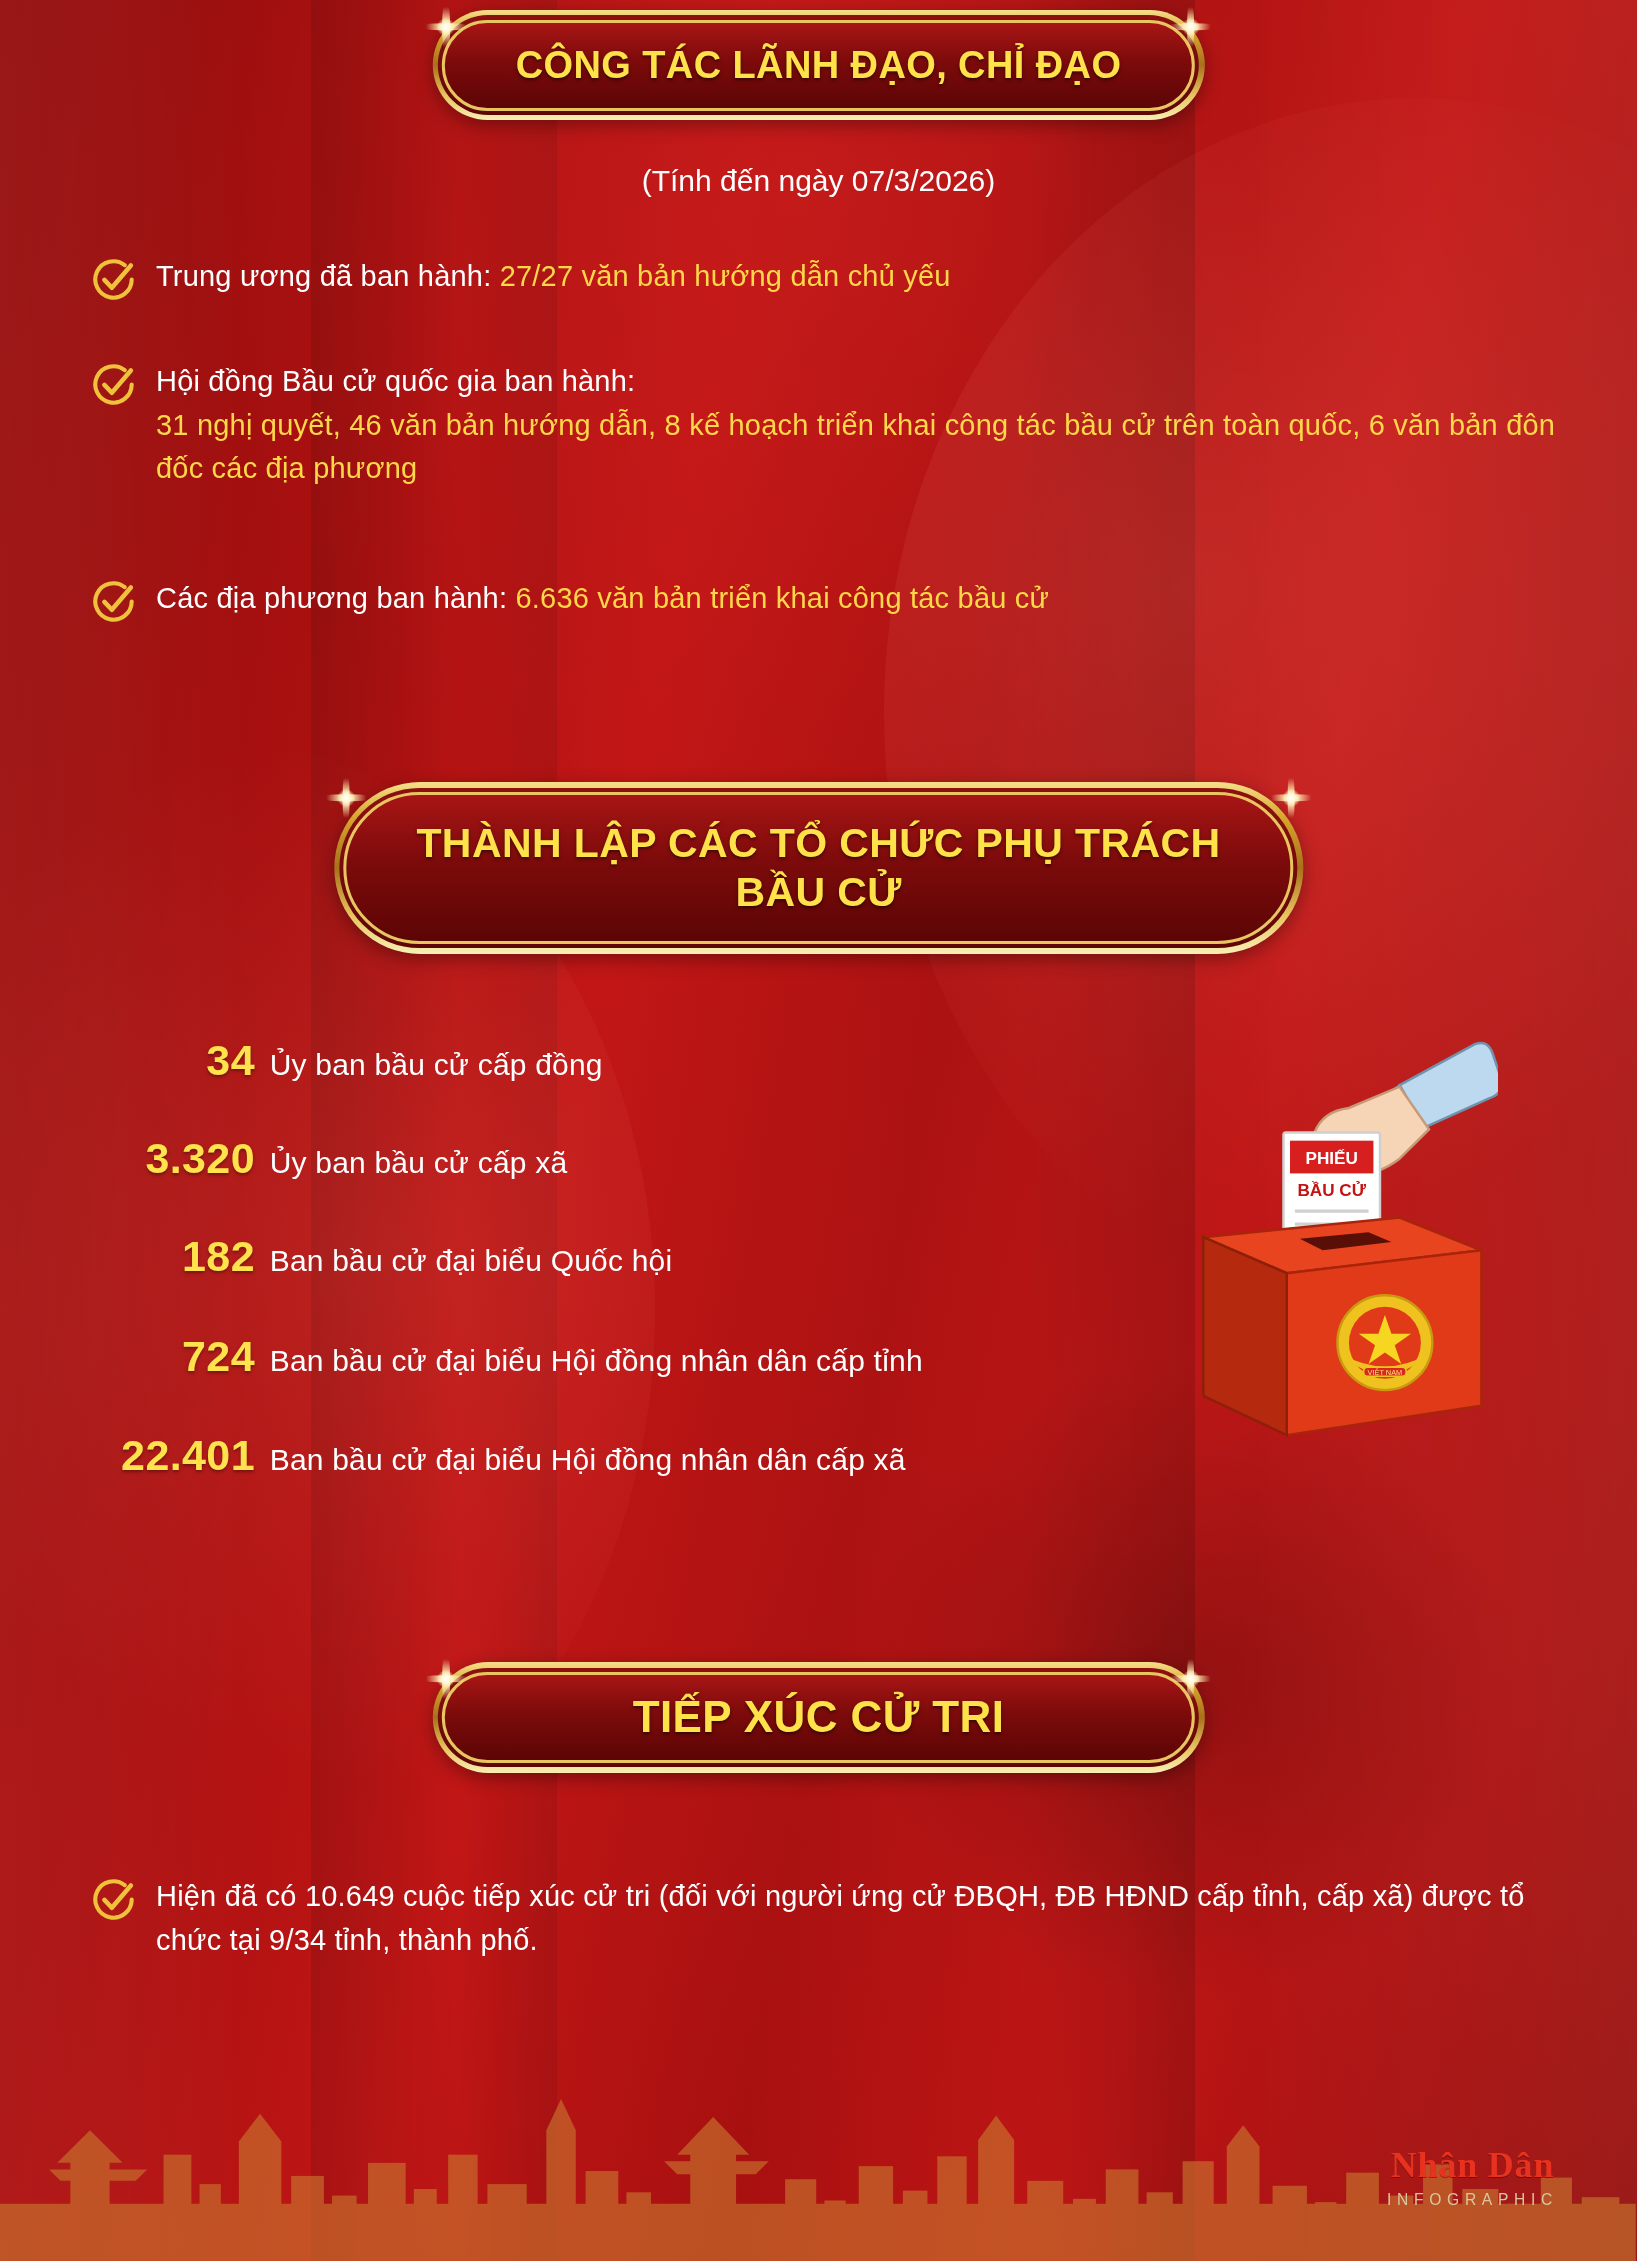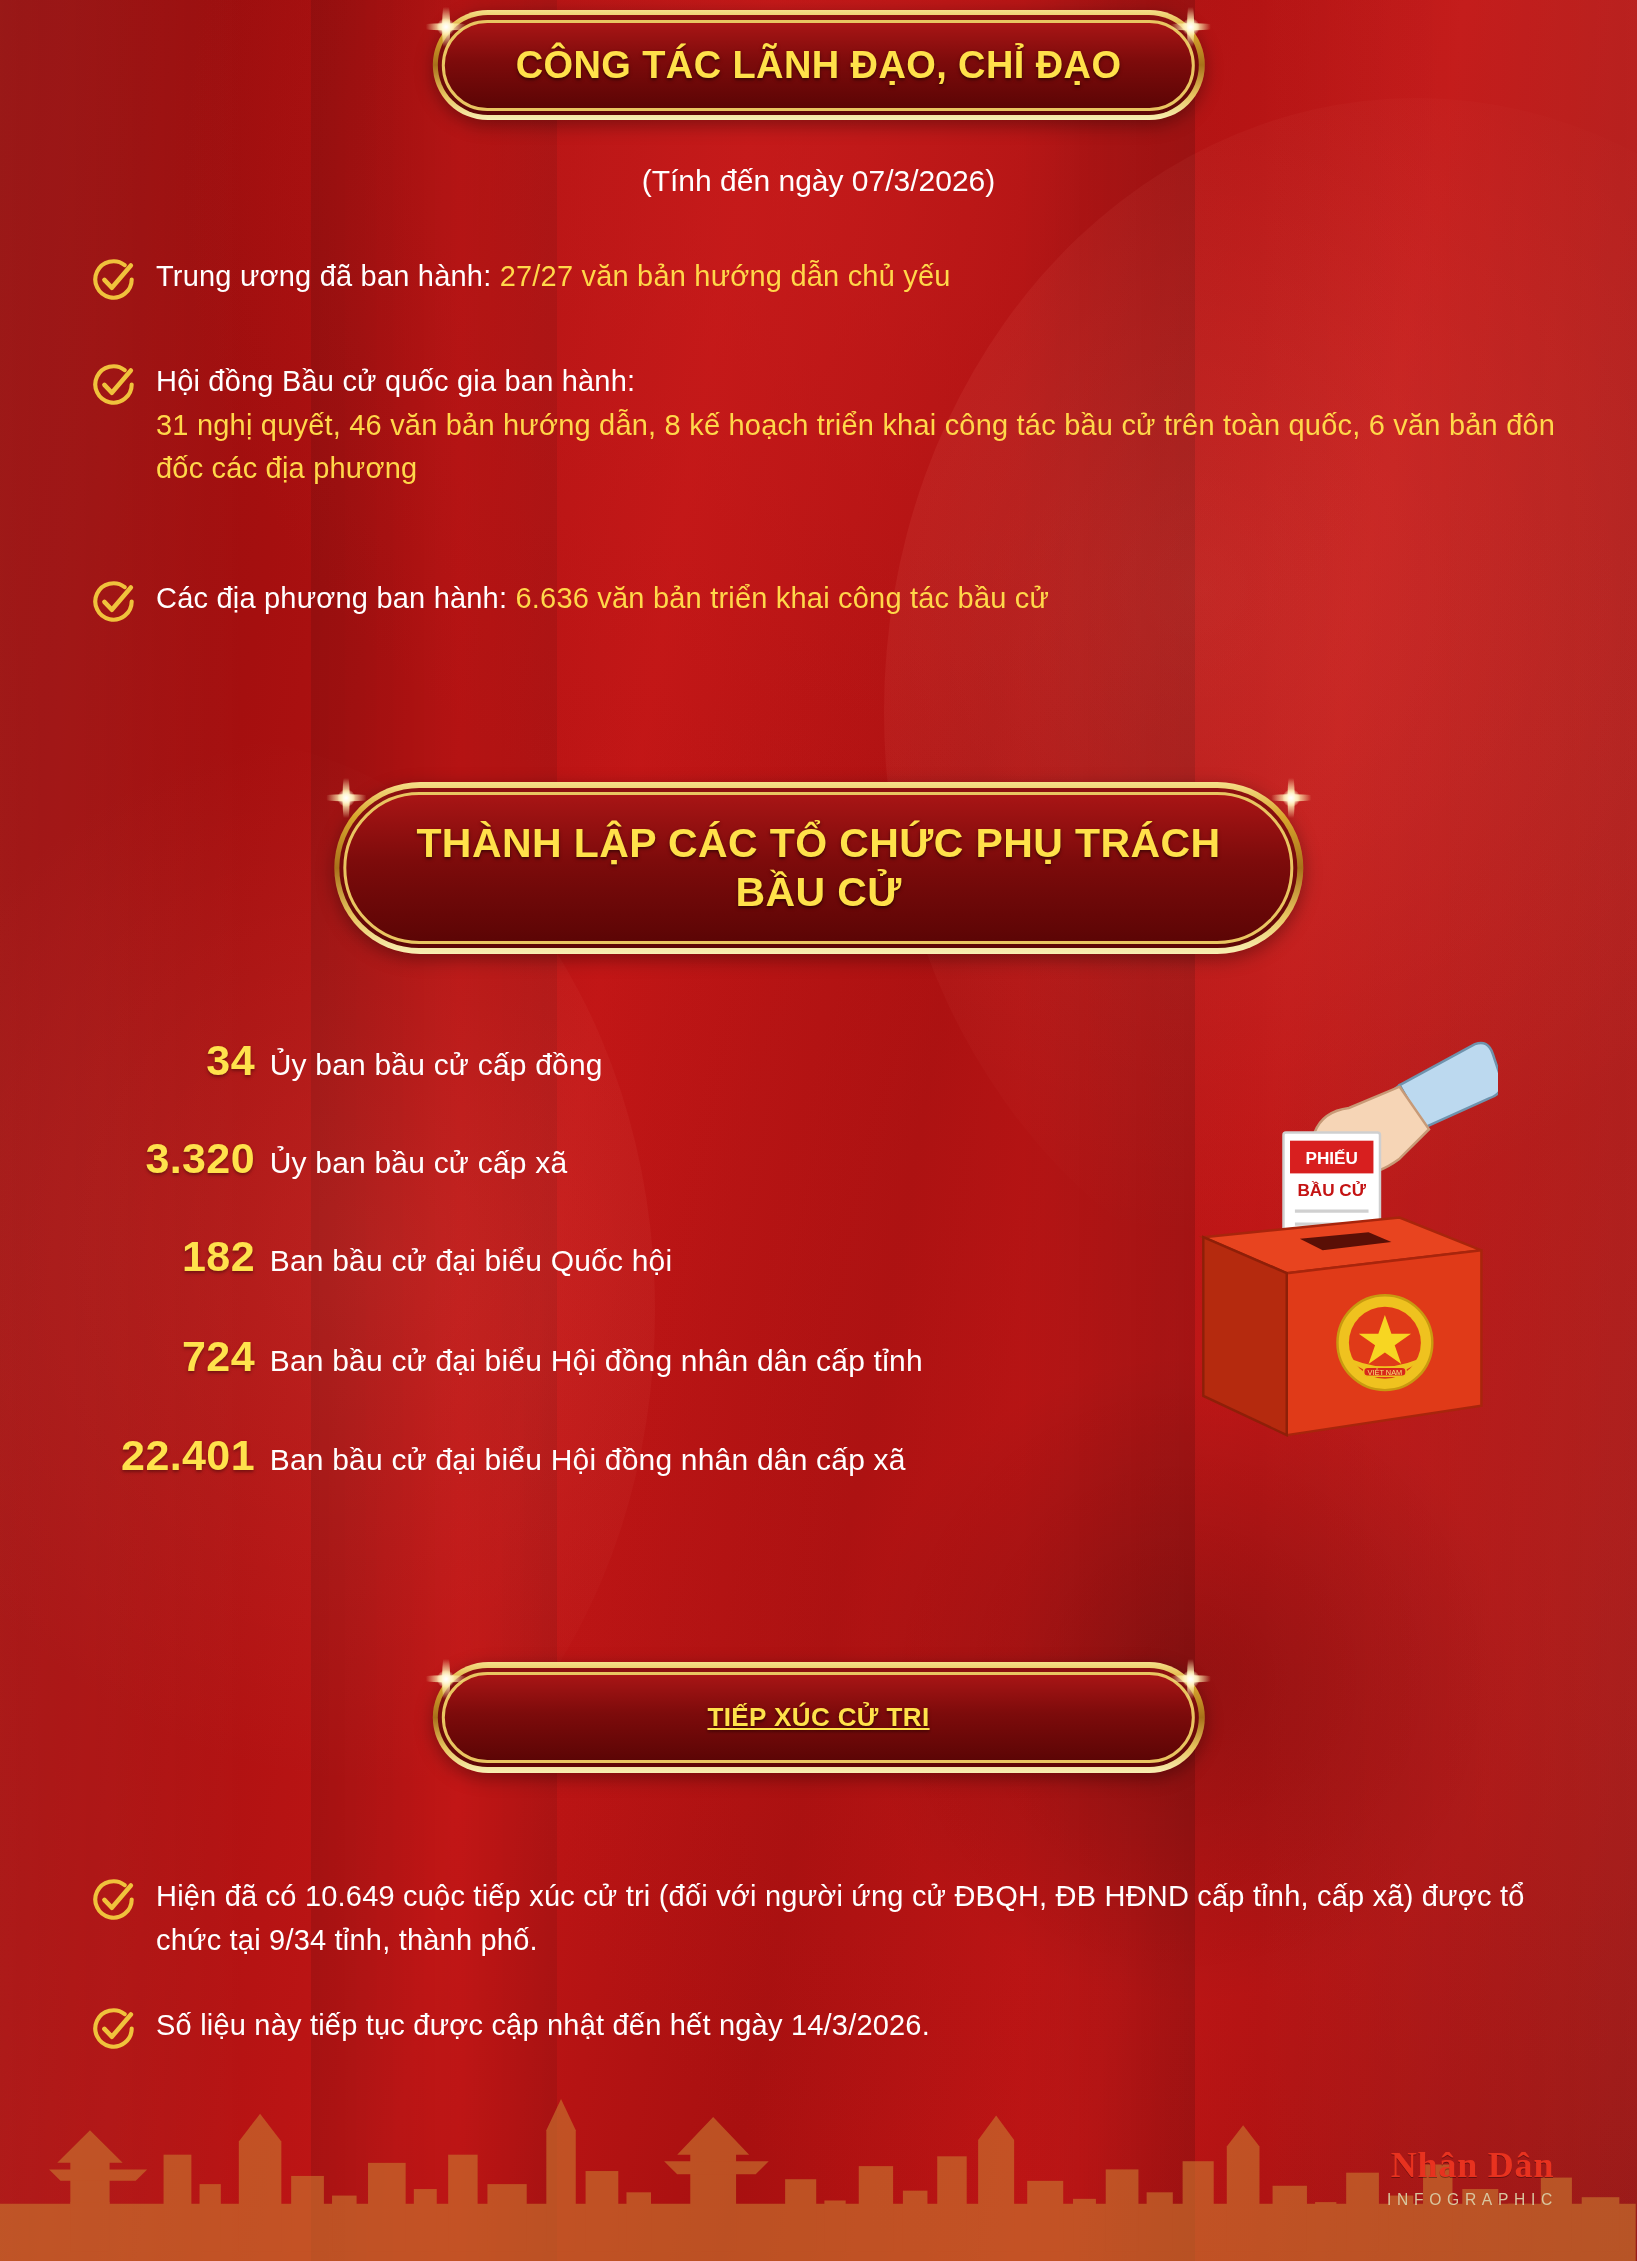--- a/index.html
+++ b/index.html
@@ -305,44 +305,35 @@
 
   <div class="banner-wrap" style="top: 1662px;">
     <div class="banner" style="width: 761px;">
       <div class="sparkle" style="left:-14.7px; top:-11.5px;">
           <span class="sp-core"></span>
         </div>
       <div class="sparkle" style="right:-14.7px; top:-11.5px;">
           <span class="sp-core"></span>
         </div>
       <div class="banner-inner">
-        <div class="banner-core" style="height: 85px; font-size: 26px; text-decoration: underline;">TIẾP XÚC CỬ TRI</div>
+        <div class="banner-core" style="height: 85px; font-size: 44px;">TIẾP XÚC CỬ TRI</div>
       </div>
     </div>
   </div>
 
   <div class="bullet-row" style="top: 1875px; left: 92px; width: 1465px;">
     <span class="check">
       <svg viewBox="0 0 52 52" width="43" height="43">
         <path d="M48 26a22 22 0 1 1-8.5-17.4" fill="none" stroke="#f0c23c" stroke-width="5" stroke-linecap="round"></path>
         <path d="M15 26.5 L24 36 L47 9" fill="none" stroke="#f0c23c" stroke-width="5.5" stroke-linecap="round" stroke-linejoin="round"></path>
       </svg>
     </span>
     <span class="bullet-text">Hiện đã có 10.649 cuộc tiếp xúc cử tri (đối với người ứng cử ĐBQH, ĐB HĐND cấp tỉnh, cấp xã) được tổ chức tại 9/34 tỉnh, thành phố.</span>
   </div>
 
-  <div class="bullet-row" style="top: 2004px; left: 92px; width: 1465px;">
-    <span class="check">
-      <svg viewBox="0 0 52 52" width="43" height="43">
-        <path d="M48 26a22 22 0 1 1-8.5-17.4" fill="none" stroke="#f0c23c" stroke-width="5" stroke-linecap="round"></path>
-        <path d="M15 26.5 L24 36 L47 9" fill="none" stroke="#f0c23c" stroke-width="5.5" stroke-linecap="round" stroke-linejoin="round"></path>
-      </svg>
-    </span>
-    <span class="bullet-text">Số liệu này tiếp tục được cập nhật đến hết ngày 14/3/2026.</span>
-  </div>
 
   <svg id="skyline" viewBox="0 0 2000 280" preserveAspectRatio="none">
     <g fill="#c8762f" opacity="0.75">
       <rect x="0" y="210" width="2000" height="70"></rect>
 
       <path d="M70 160 l40-40 40 40 -16 0 0 50 -48 0 0-50z"></path>
       <rect x="86" y="208" width="48" height="60"></rect>
       <path d="M60 168 h120 l-14 14 h-92z"></path>
 
       <rect x="200" y="150" width="34" height="118"></rect>

